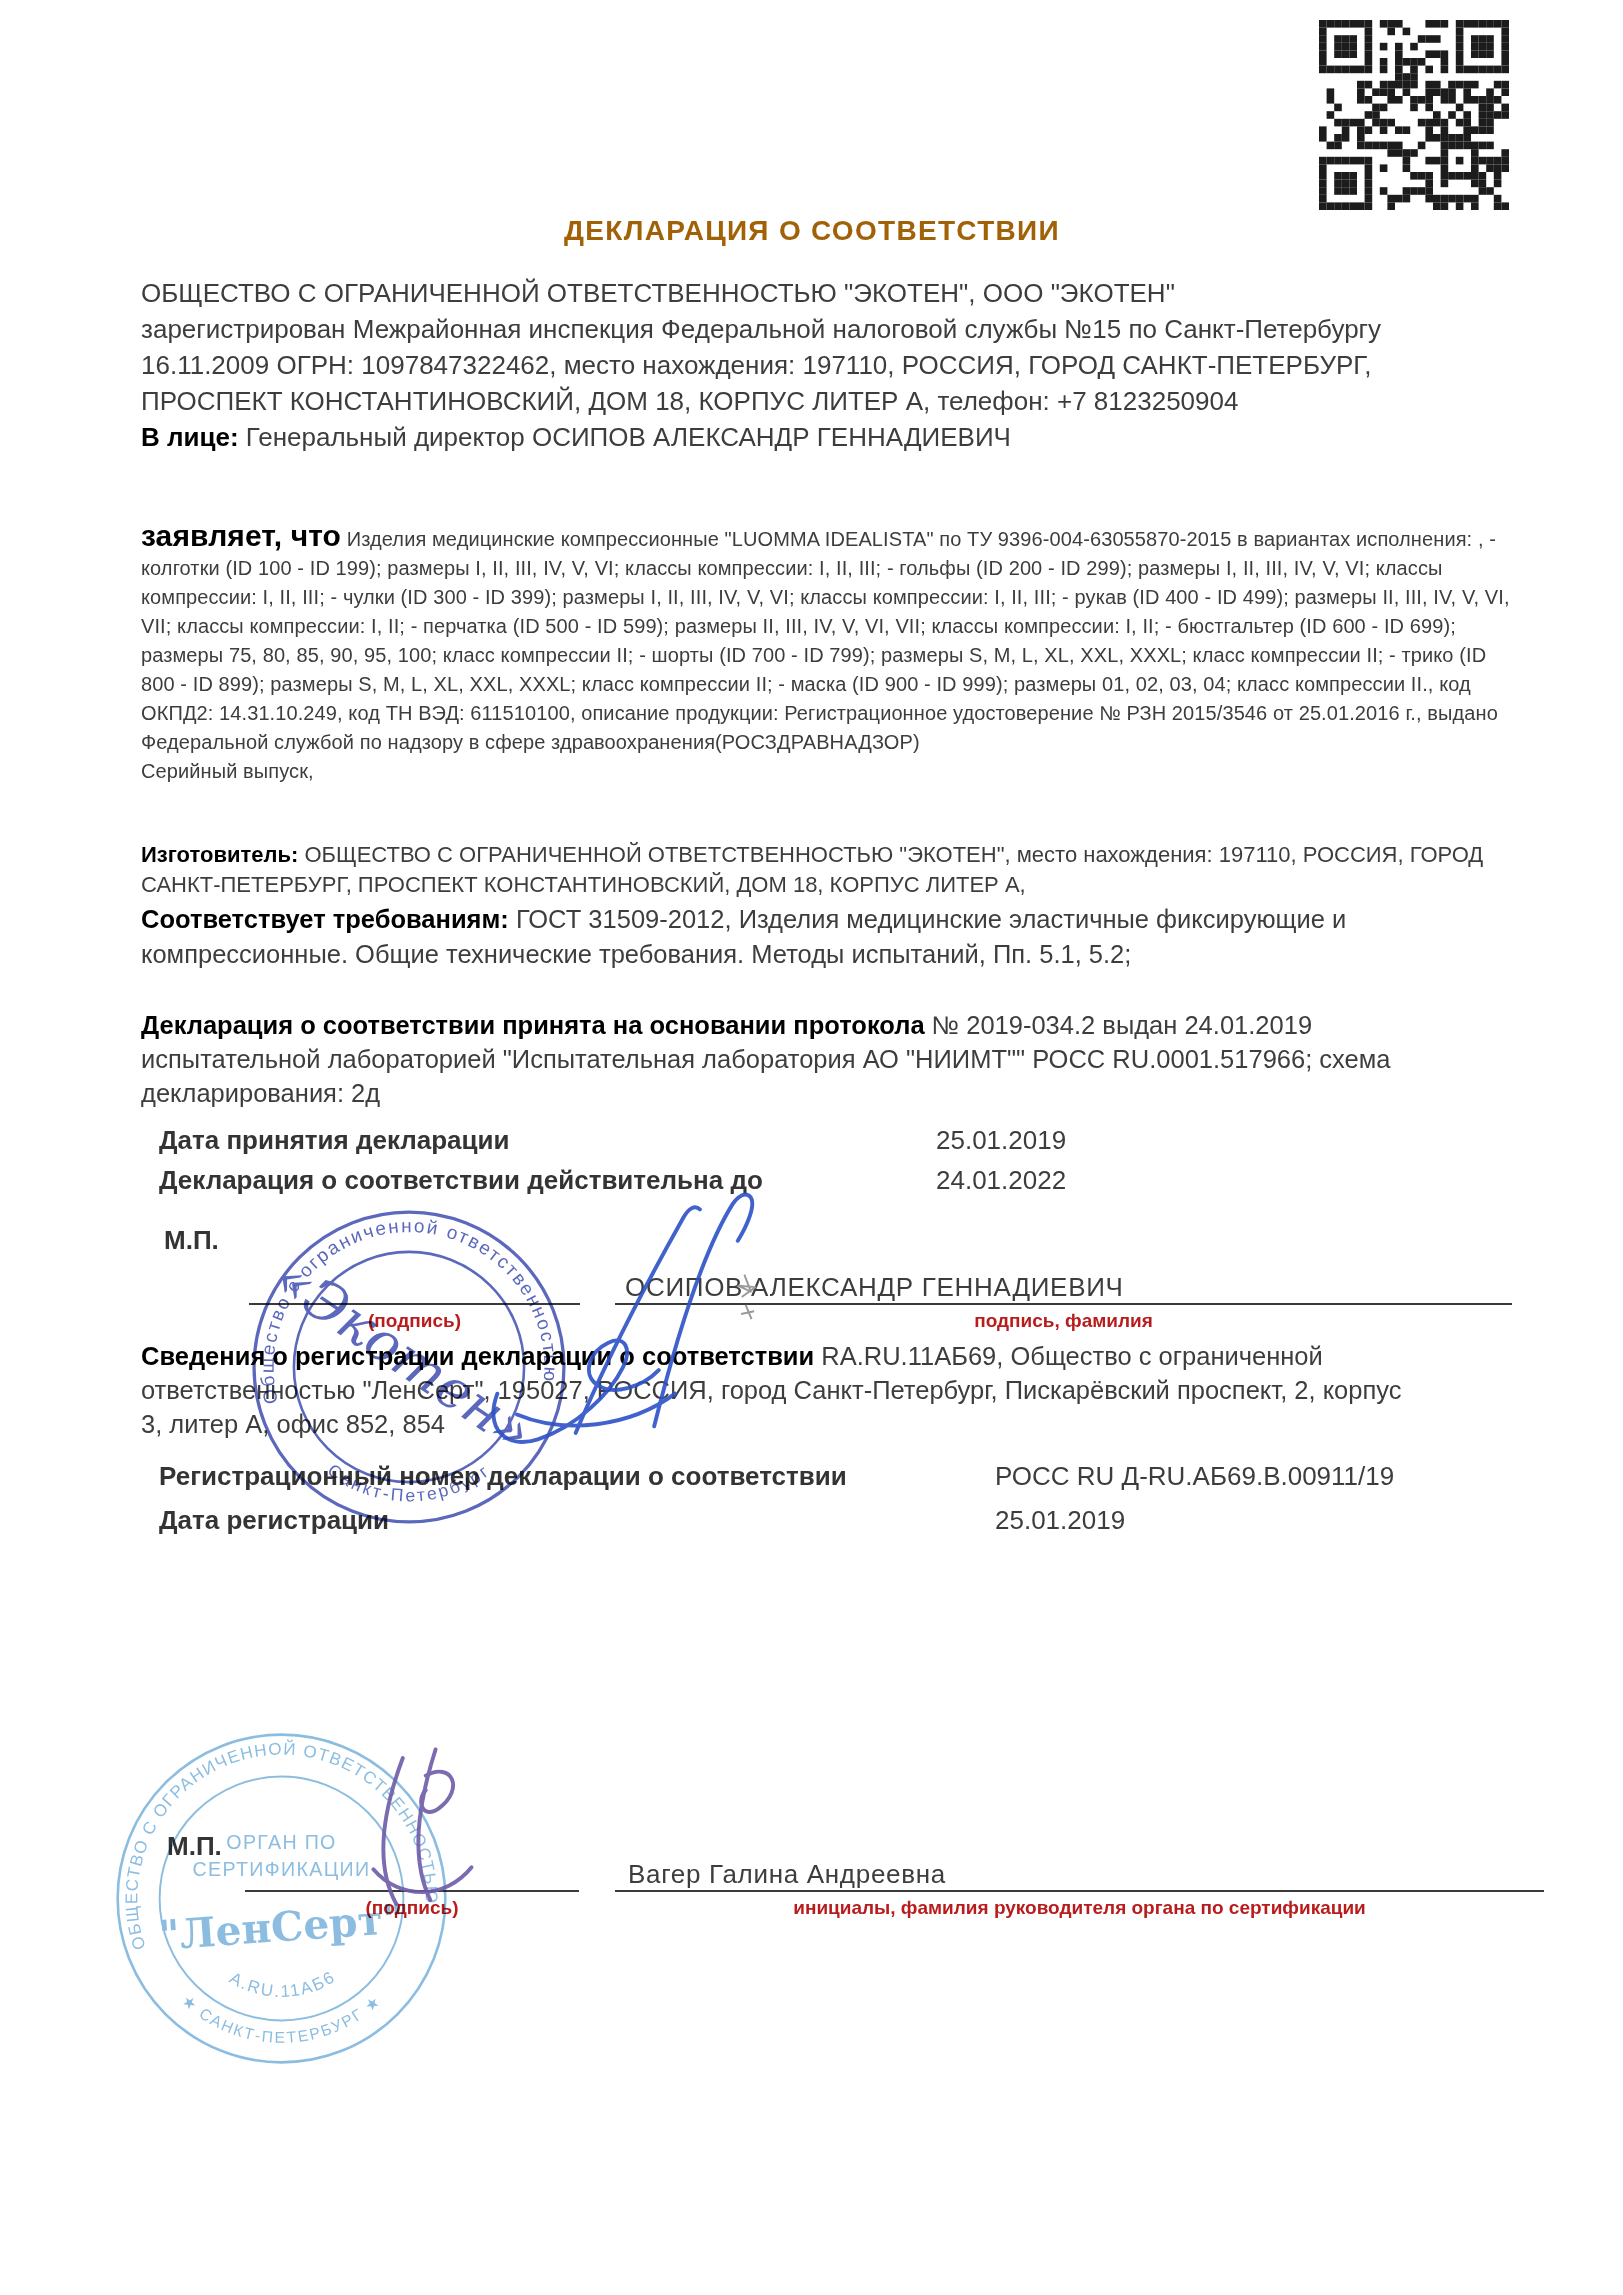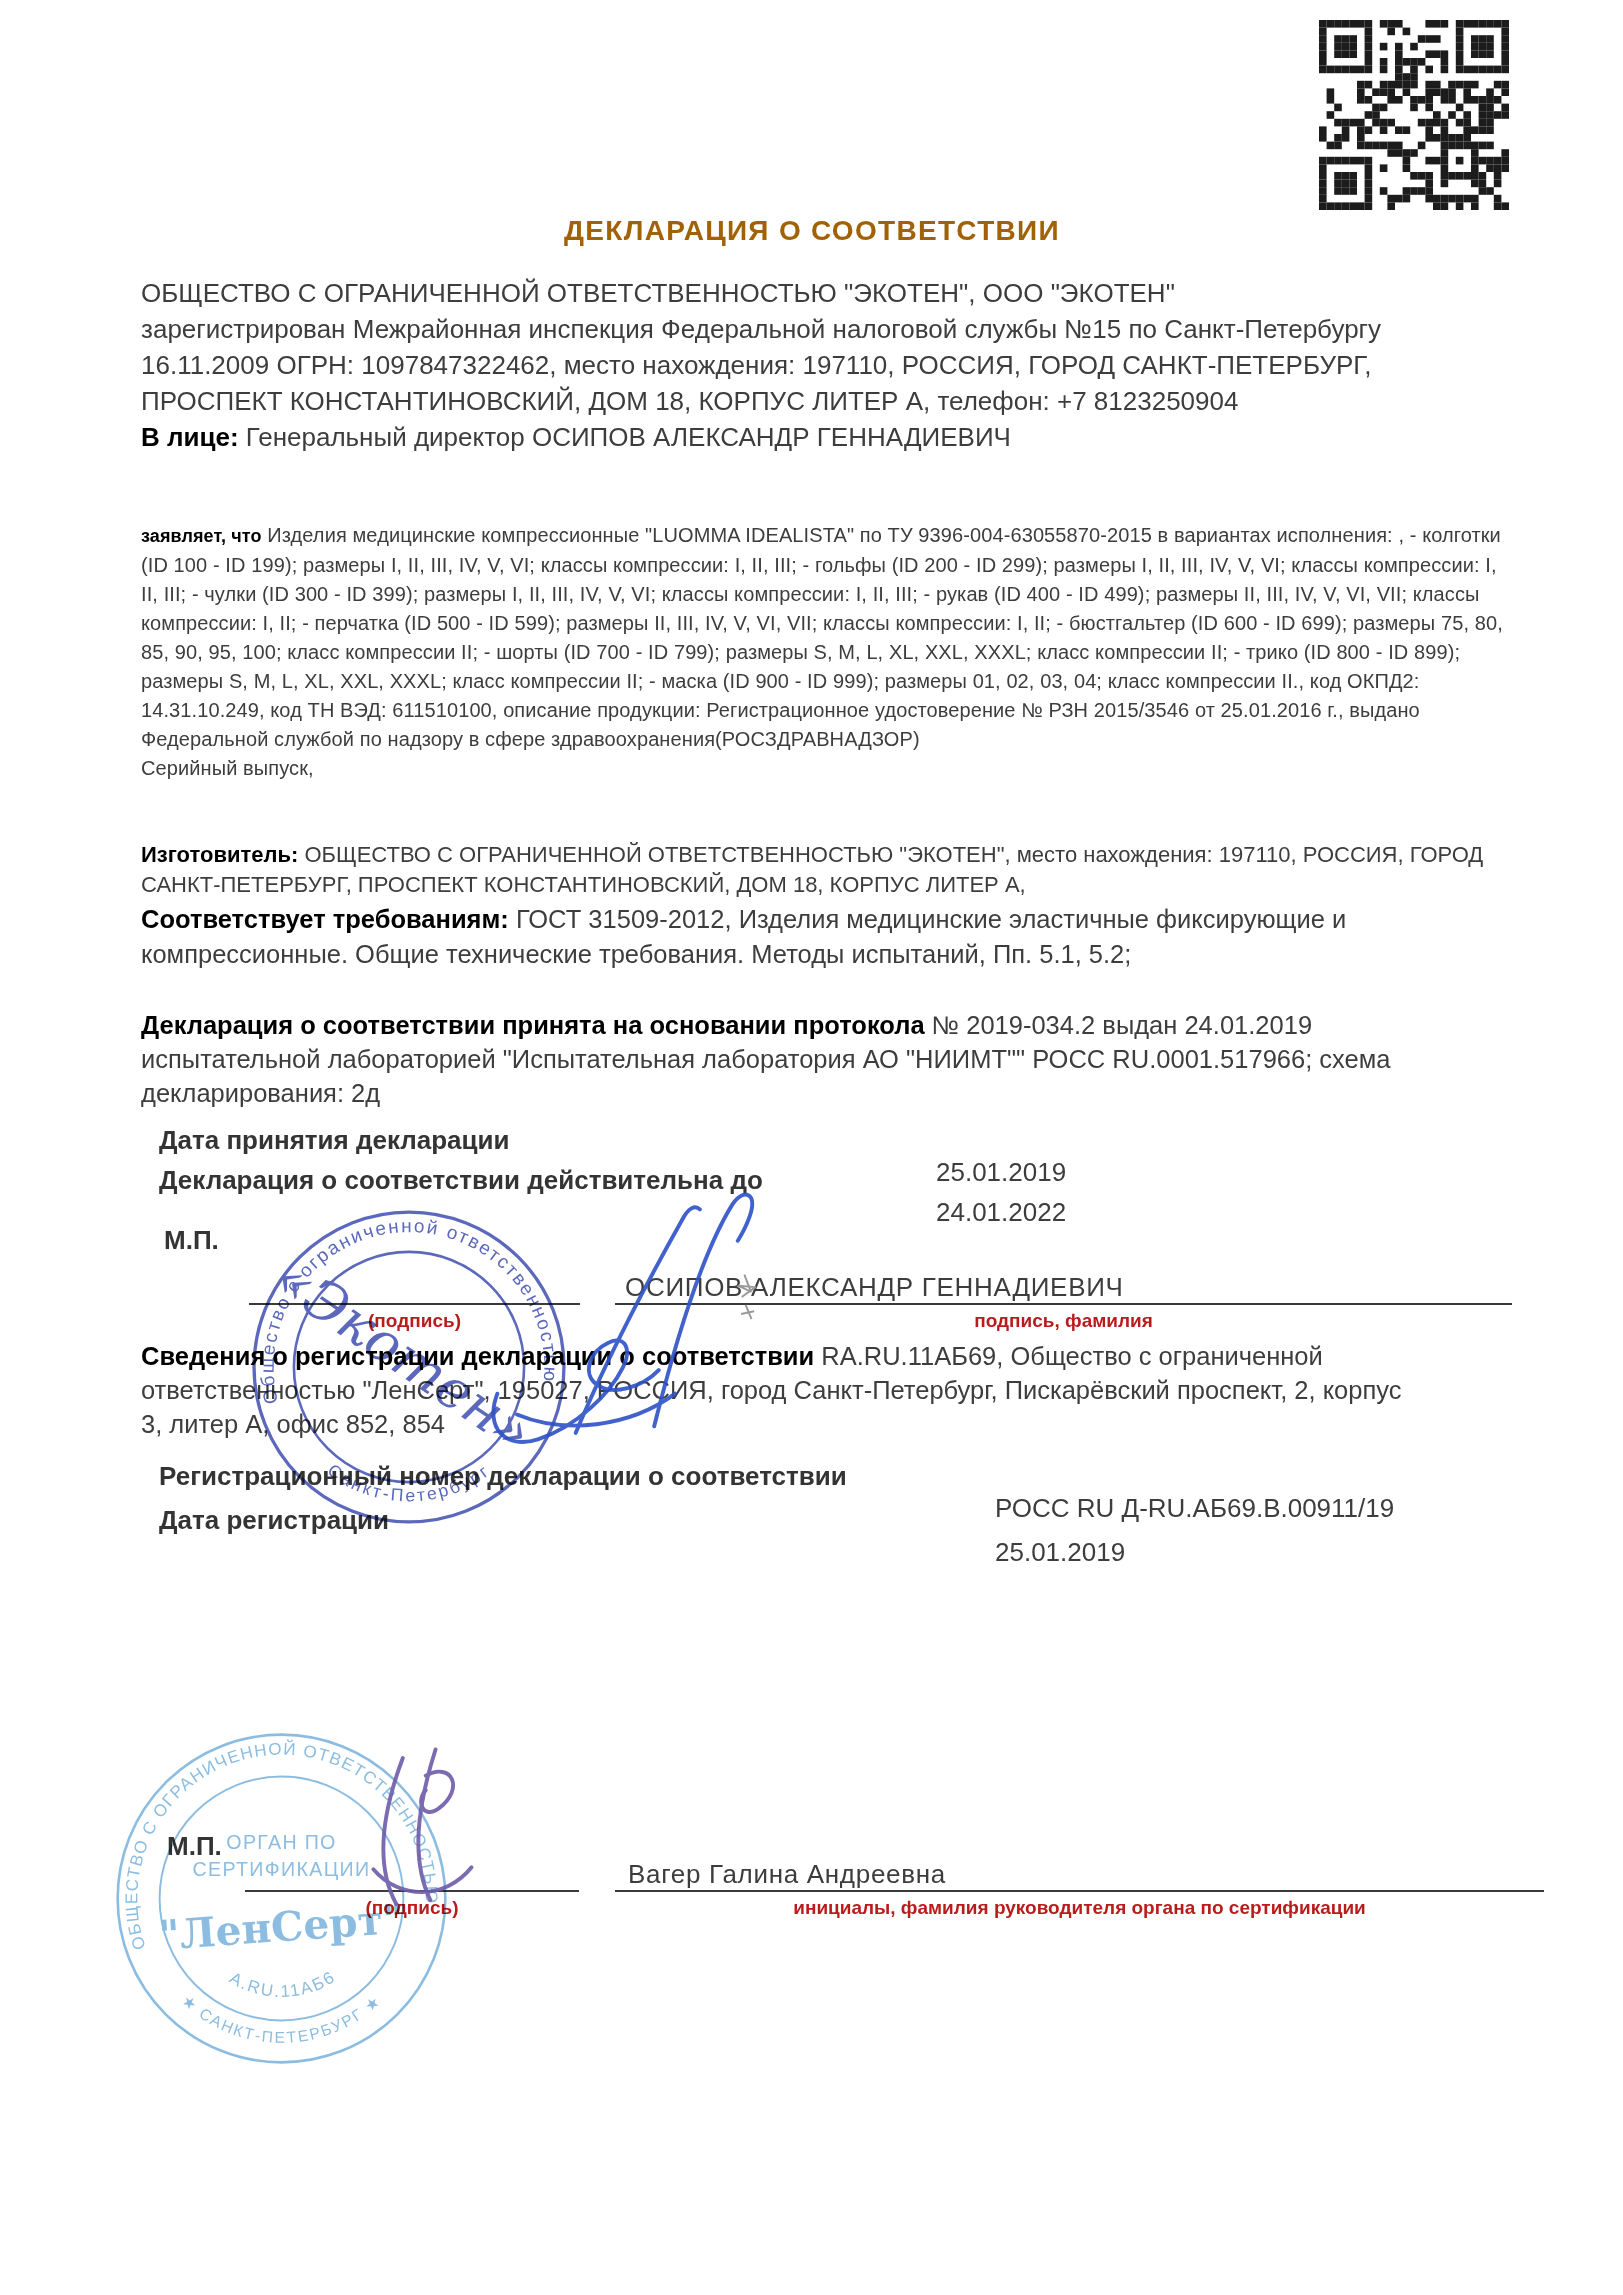--- a/index.html
+++ b/index.html
@@ -10,21 +10,21 @@
          letter-spacing:1.3px;color:#a16207;}
   .p1{left:141px;top:275px;width:1316px;font-size:26px;line-height:36px;}
   .inperson-label,.b{font-weight:700;color:#000000;}
   .declares{left:141px;top:521px;width:1378px;font-size:20px;line-height:29px;letter-spacing:0.1px;}
   .serial{display:block;}
   .manufacturer{left:141px;top:840px;width:1378px;font-size:22px;line-height:30px;}
   .complies{left:141px;top:902px;width:1303px;font-size:25.5px;line-height:35px;}
   .basis{left:141px;top:1008px;width:1316px;font-size:25.5px;line-height:34px;}
   .row{left:141px;width:1381px;font-size:26px;height:34px;}
   .row .lbl{font-weight:700;color:#343434;margin-left:18px;}
-  .row .val{position:absolute;top:0;margin-top:32px;}
+  .row .val{position:absolute;top:0;}
   .val-c1{left:795px;}
   .val-c2{left:854px;}
   .mp{font-size:26px;font-weight:700;color:#343434;}
   .sigline{border-top:2.6px solid #3a3a3a;height:0;}
   .caption{font-size:19px;font-weight:700;color:#b91c1c;text-align:center;}
   .signame{font-size:26px;letter-spacing:0.7px;}
   .svedeniya{left:141px;top:1339px;width:1283px;font-size:25.5px;line-height:34px;}
   svg text{font-family:"Liberation Sans",sans-serif;}
   .stamp-serif{font-family:"DejaVu Serif",serif;}
 </style>
@@ -350,21 +350,21 @@
   <div class="abs title">ДЕКЛАРАЦИЯ О СООТВЕТСТВИИ</div>
 
   <div class="abs p1">
     <span>ОБЩЕСТВО С ОГРАНИЧЕННОЙ ОТВЕТСТВЕННОСТЬЮ "ЭКОТЕН", ООО "ЭКОТЕН"</span><br>
     <span>зарегистрирован Межрайонная инспекция Федеральной налоговой службы №15 по Санкт-Петербургу 16.11.2009 ОГРН: 1097847322462, место нахождения: 197110, РОССИЯ, ГОРОД САНКТ-ПЕТЕРБУРГ, ПРОСПЕКТ КОНСТАНТИНОВСКИЙ, ДОМ 18, КОРПУС ЛИТЕР А, телефон: +7 8123250904</span><br>
     <span class="inperson-label">В лице:</span>
     <span>Генеральный директор ОСИПОВ АЛЕКСАНДР ГЕННАДИЕВИЧ</span>
   </div>
 
   <div class="abs declares">
-    <span class="b" style="font-size:18px">заявляет, что</span>
+    <span class="b" style="font-size:30px">заявляет, что</span>
     <span>Изделия медицинские компрессионные "LUOMMA IDEALISTA" по ТУ 9396-004-63055870-2015 в вариантах исполнения: , - колготки (ID 100 - ID 199); размеры I, II, III, IV, V, VI; классы компрессии: I, II, III; - гольфы (ID 200 - ID 299); размеры I, II, III, IV, V, VI; классы компрессии: I, II, III; - чулки (ID 300 - ID 399); размеры I, II, III, IV, V, VI; классы компрессии: I, II, III; - рукав (ID 400 - ID 499); размеры II, III, IV, V, VI, VII; классы компрессии: I, II; - перчатка (ID 500 - ID 599); размеры II, III, IV, V, VI, VII; классы компрессии: I, II; - бюстгальтер (ID 600 - ID 699); размеры 75, 80, 85, 90, 95, 100; класс компрессии II; - шорты (ID 700 - ID 799); размеры S, M, L, XL, XXL, XXXL; класс компрессии II; - трико (ID 800 - ID 899); размеры S, M, L, XL, XXL, XXXL; класс компрессии II; - маска (ID 900 - ID 999); размеры 01, 02, 03, 04; класс компрессии II., код ОКПД2: 14.31.10.249, код ТН ВЭД: 611510100, описание продукции: Регистрационное удостоверение № РЗН 2015/3546 от 25.01.2016 г., выдано Федеральной службой по надзору в сфере здравоохранения(РОСЗДРАВНАДЗОР)</span>
     <span class="serial">Серийный выпуск,</span>
   </div>
 
   <div class="abs manufacturer">
     <span class="b">Изготовитель:</span>
     <span>ОБЩЕСТВО С ОГРАНИЧЕННОЙ ОТВЕТСТВЕННОСТЬЮ "ЭКОТЕН", место нахождения: 197110, РОССИЯ, ГОРОД САНКТ-ПЕТЕРБУРГ, ПРОСПЕКТ КОНСТАНТИНОВСКИЙ, ДОМ 18, КОРПУС ЛИТЕР А,</span>
   </div>
 
   <div class="abs complies">

